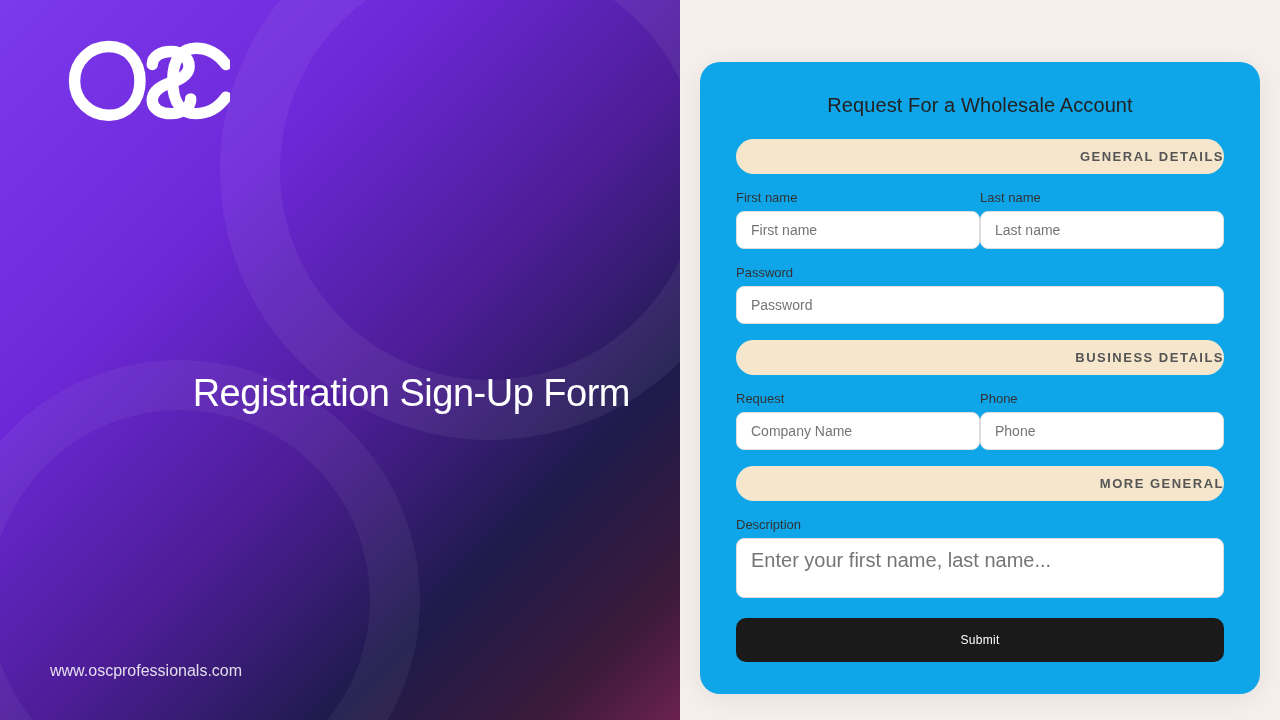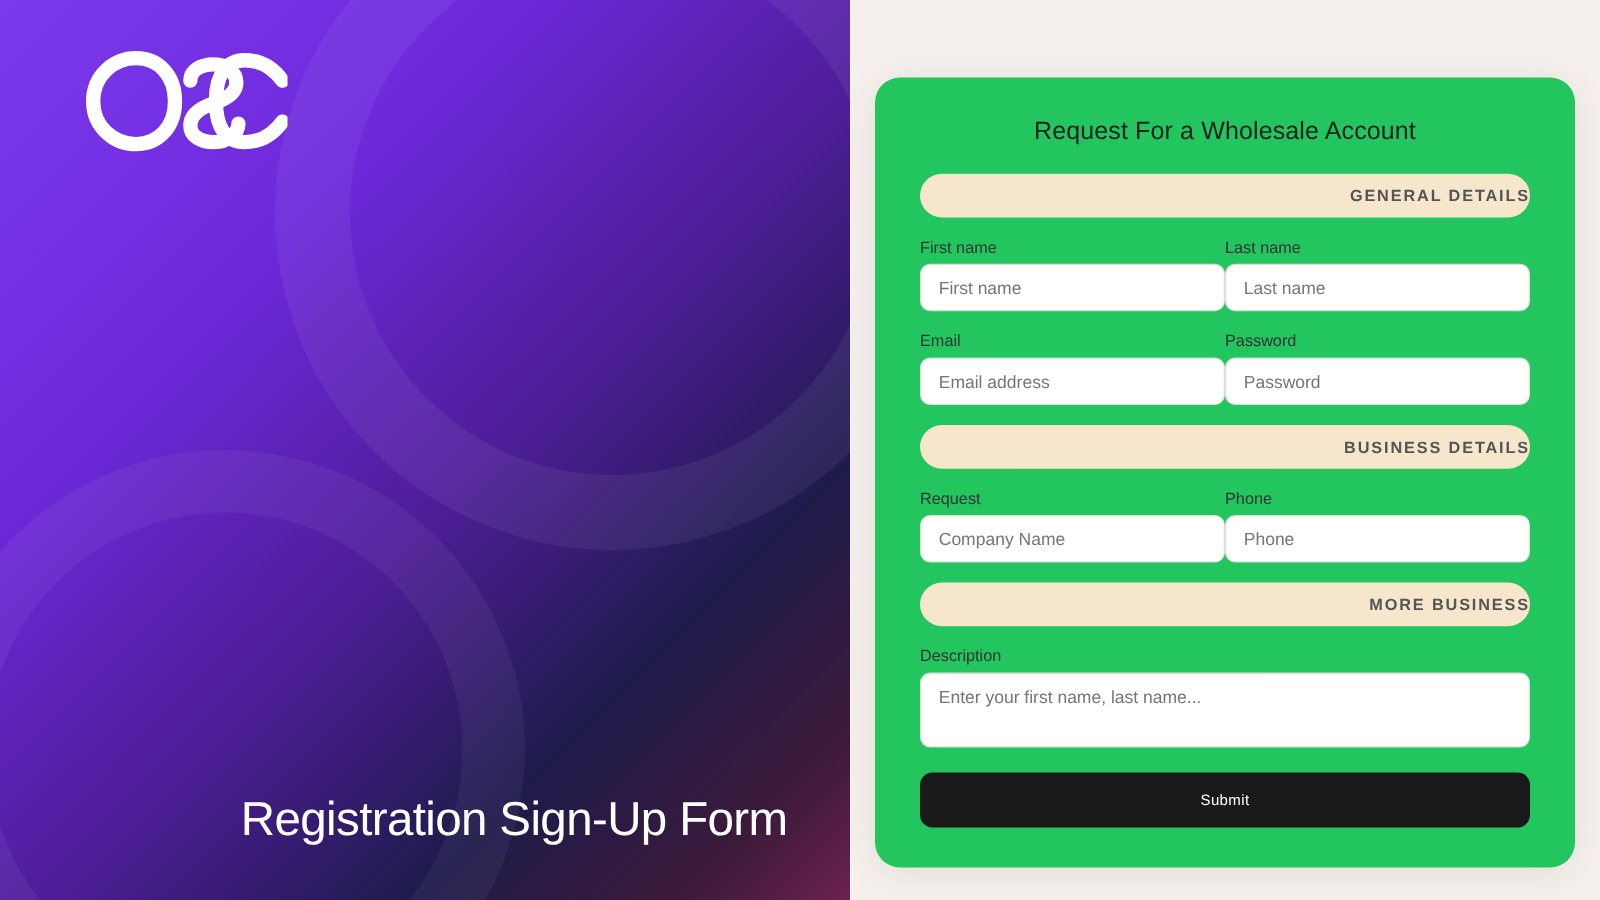--- a/index.html
+++ b/index.html
@@ -81,21 +81,21 @@
       width: 600px;
       height: 720px;
       background: #f5f0eb;
       display: flex;
       align-items: center;
       justify-content: center;
       padding: 20px;
     }
 
     .form-card {
-      background: #22c55e;
+      background: #0ea5e9;
       border-radius: 20px;
       padding: 32px 36px 32px 36px;
       width: 100%;
       max-width: 560px;
       box-shadow: 0 4px 30px rgba(0,0,0,0.08);
       margin-top: 35px;
     }
 
     .form-title {
       text-align: center;
@@ -144,21 +144,21 @@
       color: #999;
       outline: none;
       background: white;
       transition: border-color 0.2s;
     }
 
     .form-group textarea {
       border: 1.5px solid #ddd;
       border-radius: 8px;
       padding: 10px 14px;
-      font-size: 14px;
+      font-size: 20px;
       color: #999;
       outline: none;
       resize: none;
       height: 60px;
       font-family: inherit;
     }
 
     .section-gap {
       margin-bottom: 16px;
     }
@@ -191,20 +191,21 @@
       <path d="M125 30 C125 20 135 14 148 14 C161 14 170 22 170 32 C170 42 160 48 148 52 C136 56 125 62 125 74 C125 84 135 90 148 90 C161 90 172 82 172 72" stroke="white" stroke-width="14" fill="none" stroke-linecap="round"></path>
 
       <path d="M215 30 C205 16 192 10 178 10 C162 10 150 22 150 50 C150 78 162 90 178 90 C192 90 205 84 215 70" stroke="white" stroke-width="14" fill="none" stroke-linecap="round"></path>
     </svg>
   </div>
 
   <div class="left-middle">
     <div class="tagline">Registration Sign-Up Form</div>
   </div>
 
+  <div class="website">www.oscprofessionals.com</div>
 </div>
 
 <div class="right-panel">
   <div class="form-card">
 
     <h1 class="form-title">Request For a Wholesale Account</h1>
 
     <div class="section-header">GENERAL DETAILS</div>
 
     <div class="form-row">
@@ -213,43 +214,39 @@
         <input type="text" placeholder="First name" style="">
       </div>
       <div class="form-group">
         <label>Last name</label>
         <input type="text" placeholder="Last name" style="">
       </div>
     </div>
 
     <div class="form-row section-gap">
       <div class="form-group">
-        <label>Email</label>
-        <input type="email" placeholder="Email address" style="">
-      </div>
-      <div class="form-group">
         <label>Password</label>
         <input type="password" placeholder="Password" style="">
       </div>
     </div>
 
     <div class="section-header">BUSINESS DETAILS</div>
 
     <div class="form-row section-gap">
       <div class="form-group">
         <label>Request</label>
         <input type="text" placeholder="Company Name" style="">
       </div>
       <div class="form-group">
         <label>Phone</label>
         <input type="tel" placeholder="Phone" style="">
       </div>
     </div>
 
-    <div class="section-header">MORE BUSINESS</div>
+    <div class="section-header">MORE GENERAL</div>
 
     <div class="form-group">
       <label>Description</label>
       <textarea placeholder="Enter your first name, last name..." style=""></textarea>
     </div>
 
     <button class="submit-btn">Submit</button>
 
   </div>
 </div>

